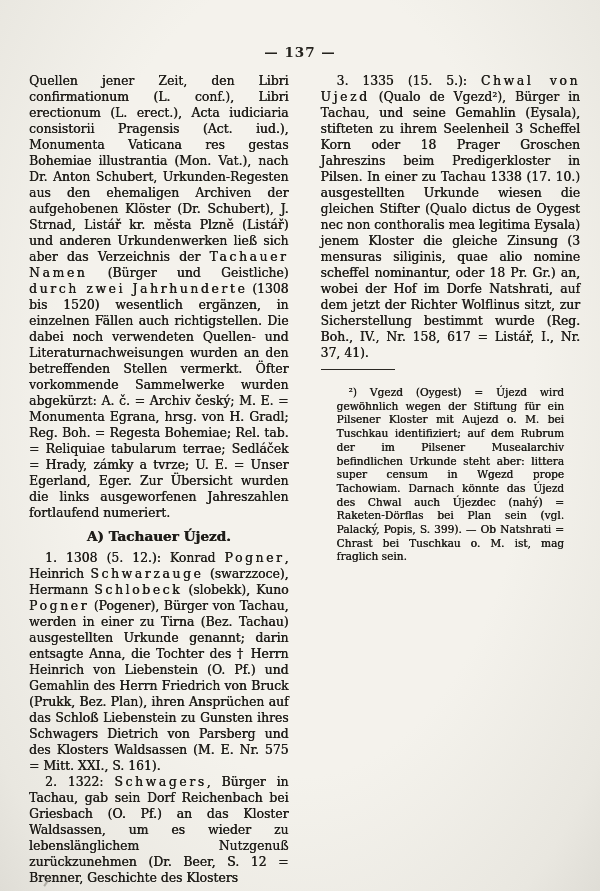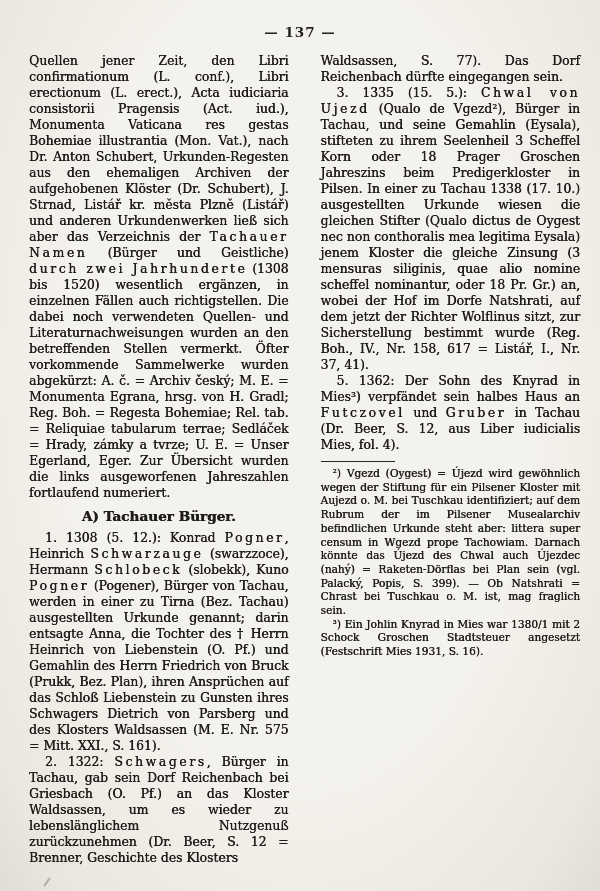--- a/index.html
+++ b/index.html
@@ -8,21 +8,21 @@
     width:600px; height:891px;
     margin:0 auto;
     background: radial-gradient(ellipse at 50% 42%, #f4f2ec 55%, #e9e7e0 88%, #dfddd6 100%);
     font-family:"DejaVu Serif", serif;
     color:#1f1d19;
     overflow:hidden;
     box-sizing:border-box;
   }
   .pagenum {
     text-align:center;
-    padding-top:24px;
+    padding-top:44px;
     font-size:13.5px;
     font-weight:bold;
     letter-spacing:1px;
     color:#24221d;
   }
   .columns {
     display:flex;
     gap:32px;
     padding:13px 20px 0 29px;
   }
@@ -44,49 +44,46 @@
     text-shadow:0.5px 0 0 currentColor;
   }
   .sperr { letter-spacing:2.6px; }
   .fnrule {
     width:74px;
     height:0;
     border-top:1.4px solid #2a2823;
     margin:8px 0 5px 0;
   }
   .footnotes { font-size:10.6px; line-height:13.7px; }
-  .footnotes p { margin:0; text-indent:12px; }
+  .footnotes p { margin:16px; text-indent:12px; }
   .smudge {
     position:absolute;
     left:42px; bottom:8px;
     width:10px; height:2px;
     background:#8d8a82;
     transform:rotate(-55deg);
     opacity:.6;
   }
 </style>
 </head>
 <body>
 
 <div class="page">
   <div class="pagenum">— 137 —</div>
   <div class="columns">
     <div class="col">
         <p class="noindent">Quellen jener Zeit, den Libri confirmationum (L. conf.), Libri erectionum (L. erect.), Acta iudiciaria consistorii Pragensis (Act. iud.), Monumenta Vaticana res gestas Bohemiae illustrantia (Mon. Vat.), nach Dr. Anton Schubert, Urkunden-Regesten aus den ehemaligen Archiven der aufgehobenen Klöster (Dr. Schubert), J. Strnad, Listář kr. města Plzně (Listář) und anderen Urkundenwerken ließ sich aber das Verzeichnis der <span class="sperr">Tachauer Namen</span> (Bürger und Geistliche) <span class="sperr">durch zwei Jahrhunderte</span> (1308 bis 1520) wesentlich ergänzen, in einzelnen Fällen auch richtigstellen. Die dabei noch verwendeten Quellen- und Literaturnachweisungen wurden an den betreffenden Stellen vermerkt. Öfter vorkommende Sammelwerke wurden abgekürzt: A. č. = Archiv český; M. E. = Monumenta Egrana, hrsg. von H. Gradl; Reg. Boh. = Regesta Bohemiae; Rel. tab. = Reliquiae tabularum terrae; Sedláček = Hrady, zámky a tvrze; U. E. = Unser Egerland, Eger. Zur Übersicht wurden die links ausgeworfenen Jahreszahlen fortlaufend numeriert.</p>
-        <p class="heading">A) Tachauer Bürger.</p>
+        <p class="heading">A) Tachauer Újezd.</p>
         <p>1. 1308 (5. 12.): Konrad <span class="sperr">Pogner</span>, Heinrich <span class="sperr">Schwarzauge</span> (swarzzoce), Hermann <span class="sperr">Schlobeck</span> (slobekk), Kuno <span class="sperr">Pogner</span> (Pogener), Bürger von Tachau, werden in einer zu Tirna (Bez. Tachau) ausgestellten Urkunde genannt; darin entsagte Anna, die Tochter des † Herrn Heinrich von Liebenstein (O. Pf.) und Gemahlin des Herrn Friedrich von Bruck (Prukk, Bez. Plan), ihren Ansprüchen auf das Schloß Liebenstein zu Gunsten ihres Schwagers Dietrich von Parsberg und des Klosters Waldsassen (M. E. Nr. 575 = Mitt. XXI., S. 161).</p>
         <p>2. 1322: <span class="sperr">Schwagers</span>, Bürger in Tachau, gab sein Dorf Reichenbach bei Griesbach (O. Pf.) an das Kloster Waldsassen, um es wieder zu lebenslänglichem Nutzgenuß zurückzunehmen (Dr. Beer, S. 12 = Brenner, Geschichte des Klosters</p>
       </div>
     <div class="col">
       <div>
-          <p class="noindent">Waldsassen, S. 77). Das Dorf Reichenbach dürfte eingegangen sein.</p>
           <p>3. 1335 (15. 5.): <span class="sperr">Chwal von Ujezd</span> (Qualo de Vgezd²), Bürger in Tachau, und seine Gemahlin (Eysala), stifteten zu ihrem Seelenheil 3 Scheffel Korn oder 18 Prager Groschen Jahreszins beim Predigerkloster in Pilsen. In einer zu Tachau 1338 (17. 10.) ausgestellten Urkunde wiesen die gleichen Stifter (Qualo dictus de Oygest nec non conthoralis mea legitima Eysala) jenem Kloster die gleiche Zinsung (3 mensuras siliginis, quae alio nomine scheffel nominantur, oder 18 Pr. Gr.) an, wobei der Hof im Dorfe Natshrati, auf dem jetzt der Richter Wolflinus sitzt, zur Sicherstellung bestimmt wurde (Reg. Boh., IV., Nr. 158, 617 = Listář, I., Nr. 37, 41).</p>
-          <p>5. 1362: Der Sohn des Knyrad in Mies³) verpfändet sein halbes Haus an <span class="sperr">Futczovel</span> und <span class="sperr">Gruber</span> in Tachau (Dr. Beer, S. 12, aus Liber iudicialis Mies, fol. 4).</p>
         </div>
       <div class="fnrule"></div>
       <div class="footnotes">
           <p>²) Vgezd (Oygest) = Újezd wird gewöhnlich wegen der Stiftung für ein Pilsener Kloster mit Aujezd o. M. bei Tuschkau identifiziert; auf dem Rubrum der im Pilsener Musealarchiv befindlichen Urkunde steht aber: littera super censum in Wgezd prope Tachowiam. Darnach könnte das Újezd des Chwal auch Újezdec (nahý) = Raketen-Dörflas bei Plan sein (vgl. Palacký, Popis, S. 399). — Ob Natshrati = Chrast bei Tuschkau o. M. ist, mag fraglich sein.</p>
-          <p>³) Ein Johlin Knyrad in Mies war 1380/1 mit 2 Schock Groschen Stadtsteuer angesetzt (Festschrift Mies 1931, S. 16).</p>
         </div>
     </div>
   </div>
   <div class="smudge"></div>
 </div>
 
 </body></html>

